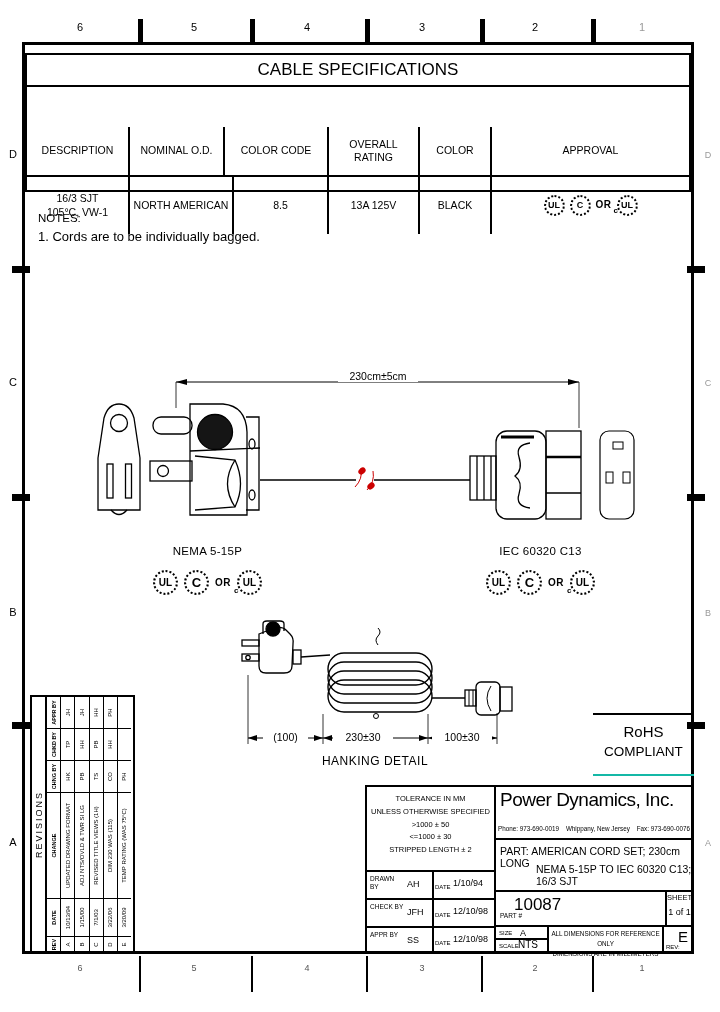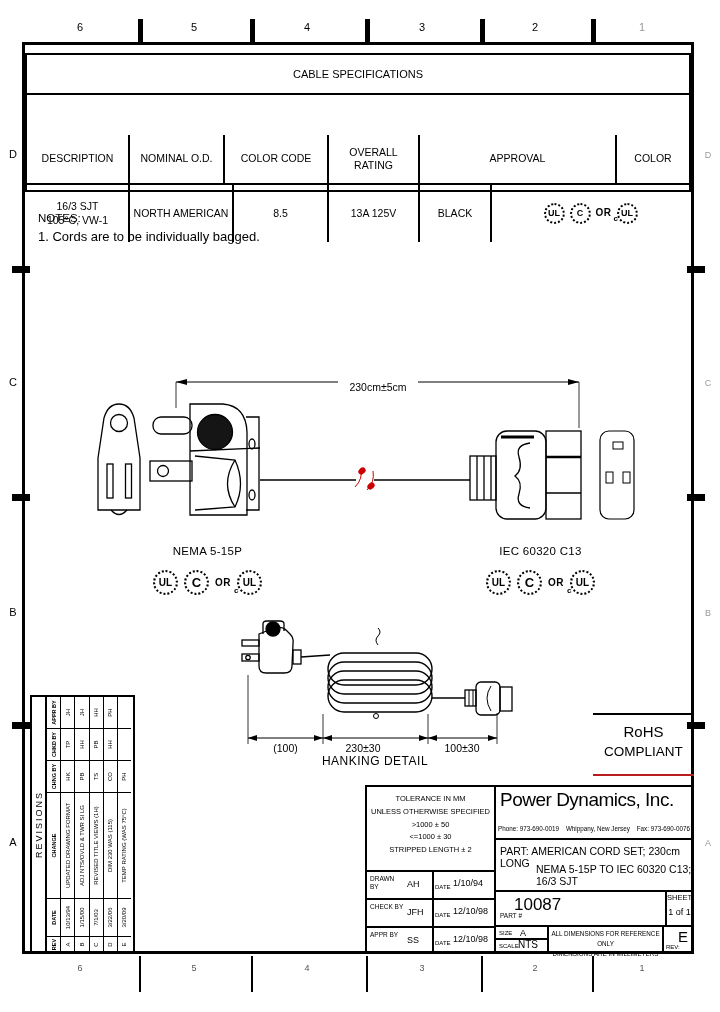--- a/index.html
+++ b/index.html
@@ -15,41 +15,41 @@
   .zn-bot{top:963px;width:30px;font-size:9px;color:#555;text-align:center;}
   .zl{left:6px;width:14px;font-size:11px;text-align:center;}
   .zr{left:701px;width:14px;font-size:9px;color:#999;text-align:center;}
   .htick-l{left:12px;width:18px;height:7px;background:#000;}
   .htick-r{left:687px;width:18px;height:7px;background:#000;}
   
   .spec{left:25px;top:53px;width:666px;height:139px;border:2px solid #000;box-sizing:border-box;font-size:10.5px;}
   .spec .trow{display:flex;box-sizing:border-box;}
   .spec .cell{border-right:2px solid #000;box-sizing:border-box;display:flex;align-items:center;justify-content:center;text-align:center;flex-direction:column;line-height:1.25;}
   .spec .cell:last-child{border-right:none;}
-  .spec-title{height:40px;border-bottom:2px solid #000;display:flex;align-items:center;justify-content:center;font-size:11px;box-sizing:border-box;}
+  .spec-title{height:32px;border-bottom:2px solid #000;display:flex;align-items:center;justify-content:center;font-size:17px;box-sizing:border-box;}
   .spec-head{height:50px;border-bottom:2px solid #000;margin-top:40px;}
   .spec-data{height:57px;}
   .w1{width:103px}.w2{width:104px}.w3{width:95px}.w4{width:91px}.w5{width:72px}.w6{flex:1}
   
   .marks{display:flex;align-items:center;justify-content:center;gap:6px;}
   .mk{width:25px;height:25px;border:2px dotted #000;border-radius:50%;display:flex;align-items:center;justify-content:center;font-weight:bold;font-size:10px;box-sizing:border-box;position:relative;flex-direction:row;}
   .mkc{font-size:13px;}
   .or{font-size:10px;font-weight:600;letter-spacing:.5px;}
   .csub{position:absolute;left:-5px;bottom:-2px;font-size:8px;font-style:normal;font-weight:bold;}
   .sm .mk{width:21px;height:21px;font-size:9px;}
   .sm{gap:5px;}
   
   .notes-h{left:38px;top:212px;font-size:11.5px;}
   .notes-i{left:38px;top:229px;font-size:13px;}
   
-  .dimlabel{font-size:10.5px;background:#fff;text-align:center;margin-top:11px;}
+  .dimlabel{font-size:10.5px;background:#fff;text-align:center;}
   .conlabel{font-size:11.5px;text-align:center;letter-spacing:.3px;}
   .caption{font-size:12px;text-align:center;letter-spacing:.5px;}
   
-  .rohs{left:593px;top:713px;width:101px;height:63px;border-top:2px solid #000;border-bottom:2px solid #b91c1c;box-sizing:border-box;text-align:center;}
+  .rohs{left:593px;top:713px;width:101px;height:63px;border-top:2px solid #000;border-bottom:2px solid #14b8a6;box-sizing:border-box;text-align:center;}
   .rohs .l1{font-size:15px;margin-top:8px;}
   .rohs .l2{font-size:13.5px;margin-top:4px;}
   
   .tblock{left:365px;top:785px;width:329px;height:169px;border:2px solid #000;box-sizing:border-box;}
   .vline{position:absolute;background:#000;width:2px;}
   .hline{position:absolute;background:#000;height:2px;}
   .tol{position:absolute;left:0;top:0;width:127px;height:83px;font-size:7.5px;text-align:center;line-height:1.7;padding-top:6px;box-sizing:border-box;}
   .signrow{position:absolute;left:0;width:127px;height:28px;border-top:2px solid #000;box-sizing:border-box;}
   .signrow .role{position:absolute;left:3px;top:3px;width:34px;font-size:6.5px;line-height:1.3;}
   .signrow .init{position:absolute;left:40px;top:7px;font-size:9px;}
@@ -130,22 +130,22 @@
 
   <div class="abs frame"></div>
 
   <div class="abs spec">
     <div class="spec-title">CABLE SPECIFICATIONS</div>
     <div class="trow spec-head">
       <div class="cell w1">DESCRIPTION</div>
       <div class="cell w3">NOMINAL O.D.</div>
       <div class="cell w2">COLOR CODE</div>
       <div class="cell w4" style="white-space:pre-line">OVERALL RATING</div>
+      <div class="cell w5">COLOR</div>
       <div class="cell w6">APPROVAL</div>
-      <div class="cell w5">COLOR</div>
     </div>
     <div class="trow spec-data">
       <div class="cell w1">
         <div>16/3 SJT</div>
         <div>105°C, VW-1</div>
       </div>
       <div class="cell w2">NORTH AMERICAN</div>
       <div class="cell w3">8.5</div>
       <div class="cell w4">13A 125V</div>
       <div class="cell w5">BLACK</div>

